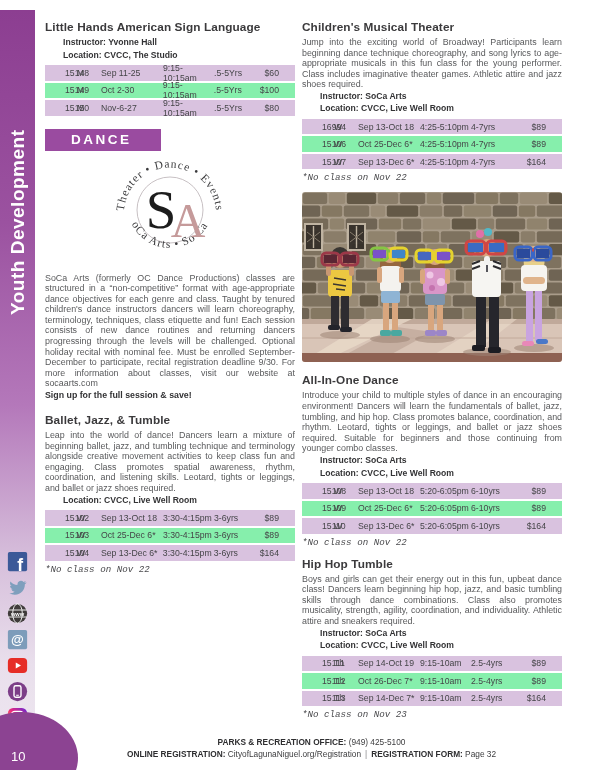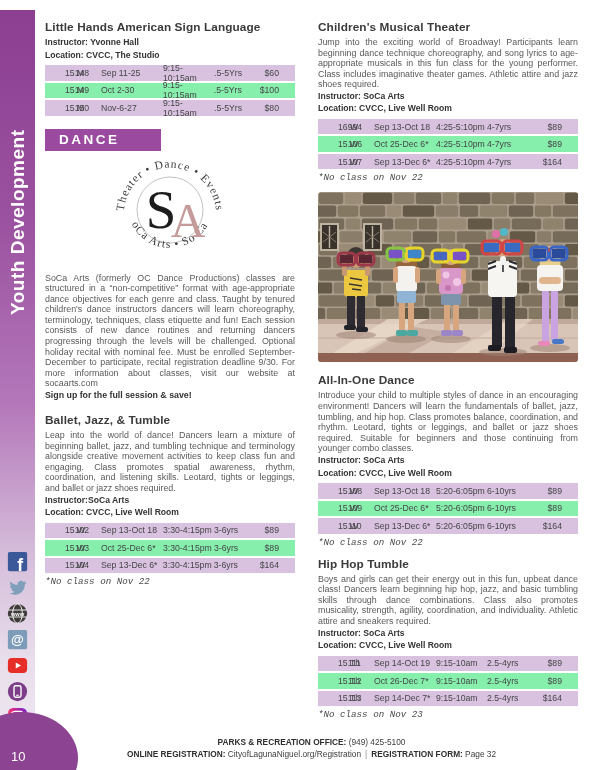--- a/index.html
+++ b/index.html
@@ -27,40 +27,40 @@
   .icon-stack svg { display:block; }
   .page-blob {
     position:absolute; left:-34px; bottom:-34px; width:112px; height:92px;
     background:#8c4392; border-radius:50%;
   }
   .page-num {
     position:absolute; left:11px; bottom:6px; color:#fff; font-weight:normal; font-size:13px;
   }
   
   .col-left  { position:absolute; left:45px;  top:20px; width:250px; }
-  .col-right { position:absolute; left:318px; top:20px; width:260px; }
+  .col-right { position:absolute; left:302px; top:20px; width:260px; }
   .sec-title { font-size:11.8px; font-weight:bold; color:#3b3a3c; letter-spacing:.1px; margin-bottom:3px; }
   .desc { font-size:8.9px; line-height:10.6px; color:#58595b; text-align:justify; }
-  .meta { font-size:8.6px; font-weight:bold; color:#333335; line-height:11.5px; margin-top:1px; }
+  .meta { font-size:8.6px; font-weight:bold; color:#333335; line-height:11.5px; margin-top:1px;margin-left:18px; }
   .ctable { margin-top:4px; }
   .trow { display:flex; align-items:center; height:15.5px; margin-bottom:2px; font-size:8.7px; color:#454548; }
   .trow.dk { background:#d9c2df; }
   .trow.lt { background:#86efac; }
   .c1 { width:32px; padding-left:20px; }
   .c2 { width:24px; }
   .c3 { width:62px; }
   .c4 { width:51px; }
   .c5 { width:46px; }
   .c6 { flex:1; text-align:right; padding-right:16px; }
   .note { font-style:italic; font-size:9.2px; color:#4a4a4d; margin-top:3px;font-family:Liberation Mono, monospace; }
   .section { margin-bottom:9px; }
   
   .dance-banner {
     width:116px; height:22px; background:#9a4ba0; color:#fff; font-weight:bold;
-    font-size:13.5px; letter-spacing:2.5px; line-height:22px; padding-left:14px;
+    font-size:13.5px; letter-spacing:2.5px; line-height:22px; padding-left:26px;
     margin:13px 0 2px;
   }
   .logo-wrap { text-align:center; }
   .intro { margin-top:2px; }
   .signup { font-size:8.8px; font-weight:bold; color:#333335; margin-top:1px; }
   .photo-wrap { margin:6px 0 11px; border-radius:3px; overflow:hidden; width:260px; height:170px; }
   
   .footer {
     position:absolute; left:45px; top:737px; width:533px; text-align:center;
     font-size:8.3px; color:#3c3c3e; line-height:11.5px;
@@ -185,21 +185,20 @@
     </div>
 
     <div class="intro">
       <div class="desc">SoCa Arts (formerly OC Dance Productions) classes are structured in a “non-competitive” format with age-appropriate dance objectives for each genre and class. Taught by tenured children's dance instructors dancers will learn choreography, terminology, techniques, class etiquette and fun! Each session consists of new dance routines and returning dancers progressing through the levels will be challenged. Optional holiday recital with nominal fee. Must be enrolled September-December to participate, recital registration deadline 9/30. For more information about classes, visit our website at socaarts.com</div>
       <div class="signup">Sign up for the full session &amp; save!</div>
     </div>
 
     <div class="section" style="margin-top:13px;">
       <div class="sec-title">Ballet, Jazz, &amp; Tumble</div>
       <div class="desc">Leap into the world of dance! Dancers learn a mixture of beginning ballet, jazz, and tumbling technique and terminology alongside creative movement activities to keep class fun and engaging. Class promotes spatial awareness, rhythm, coordination, and listening skills. Leotard, tights or leggings, and ballet or jazz shoes required.</div>
-      <div class="meta">Instructor:SoCa Arts</div>
       <div class="meta">Location: CVCC, Live Well Room</div>
       <div class="ctable">
         <div class="trow dk">
           <span class="c1">15102</span>
           <span class="c2">W</span>
           <span class="c3">Sep 13-Oct 18</span>
           <span class="c4">3:30-4:15pm</span>
           <span class="c5">3-6yrs</span>
           <span class="c6">$89</span>
         </div>

